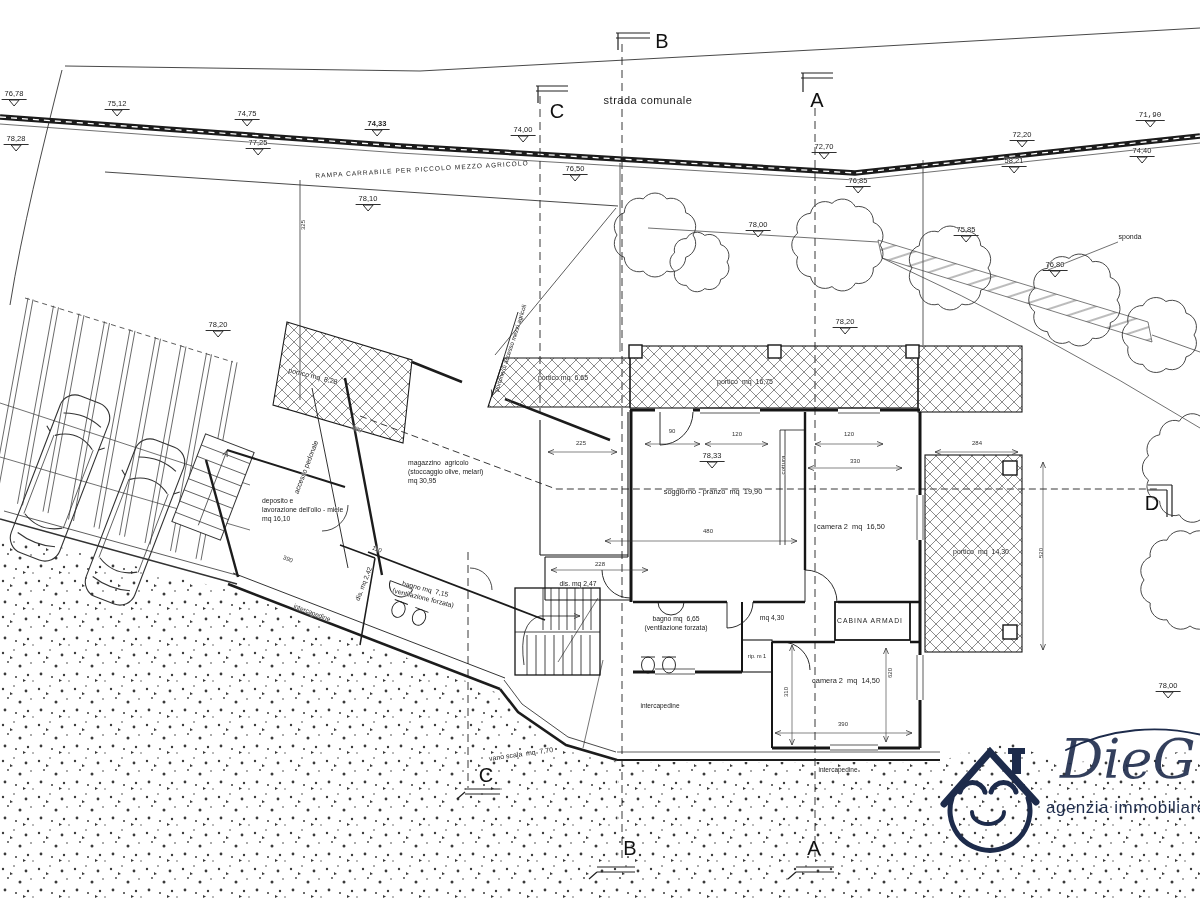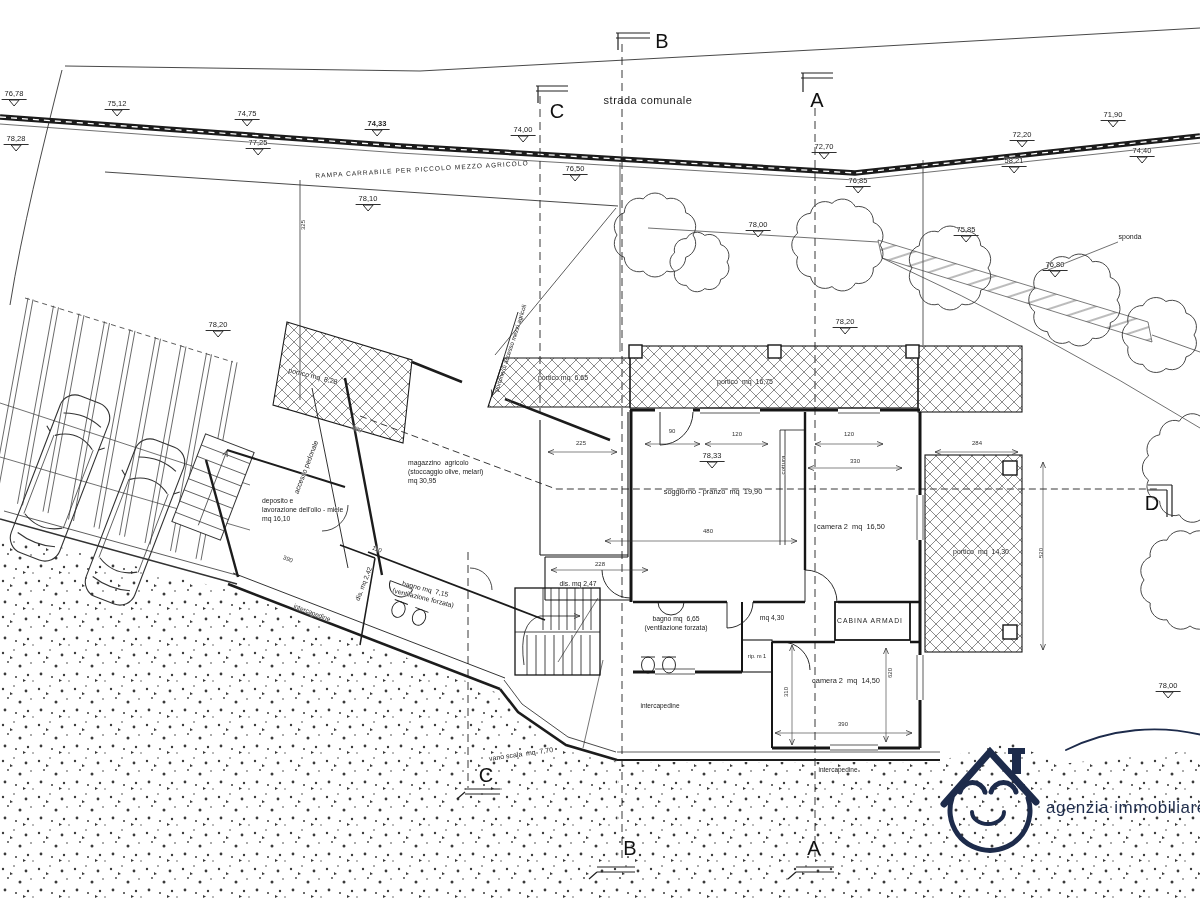--- a/index.html
+++ b/index.html
@@ -279,20 +279,21 @@
       <path d="M972,812 A16,12 0 0 0 1004,812" stroke-width="4"></path>
       <path d="M1066,750 C1110,728 1160,724 1206,736" stroke-width="1.8"></path>
     </g>
   </svg>
 
   <div id="labels">
     <div class="road-label" style="left:648px;top:100px">strada comunale</div>
     <div class="ramp-label" style="left:422px;top:169px">RAMPA  CARRABILE  PER  PICCOLO MEZZO AGRICOLO</div>
     <div class="bank-label" style="left:1130px;top:236px">sponda</div>
     <div class="portone-label" style="left:510px;top:348px">portone di accesso mezzi agricoli</div>
+    <div class="logo-script">DieG</div>
     <div class="logo-tagline">agenzia immobiliare</div>
   <div class="elev" style="left: 14px; top: 90px;">
         <span class="ev">76,78</span>
         <svg width="13" height="8">
           <path d="M1.5,1 L11.5,1 L6.5,7 Z" fill="#fff" stroke="#2f2f2f" stroke-width="1"></path>
         </svg>
       </div>
       <div class="elev" style="left: 16px; top: 135px;">
         <span class="ev">78,28</span>
         <svg width="13" height="8">
@@ -358,21 +359,21 @@
         <svg width="13" height="8">
           <path d="M1.5,1 L11.5,1 L6.5,7 Z" fill="#fff" stroke="#2f2f2f" stroke-width="1"></path>
         </svg>
       </div>
       <div class="elev" style="left: 1014px; top: 157px;">
         <span class="ev">58,21</span>
         <svg width="13" height="8">
           <path d="M1.5,1 L11.5,1 L6.5,7 Z" fill="#fff" stroke="#2f2f2f" stroke-width="1"></path>
         </svg>
       </div>
-      <div class="elev" style="left: 1113px; top: 111px;">
+      <div class="elev" style="left: 1150px; top: 111px; font-family: Liberation Mono, monospace;">
         <span class="ev">71,90</span>
         <svg width="13" height="8">
           <path d="M1.5,1 L11.5,1 L6.5,7 Z" fill="#fff" stroke="#2f2f2f" stroke-width="1"></path>
         </svg>
       </div>
       <div class="elev" style="left: 1142px; top: 147px;">
         <span class="ev">74,40</span>
         <svg width="13" height="8">
           <path d="M1.5,1 L11.5,1 L6.5,7 Z" fill="#fff" stroke="#2f2f2f" stroke-width="1"></path>
         </svg>

